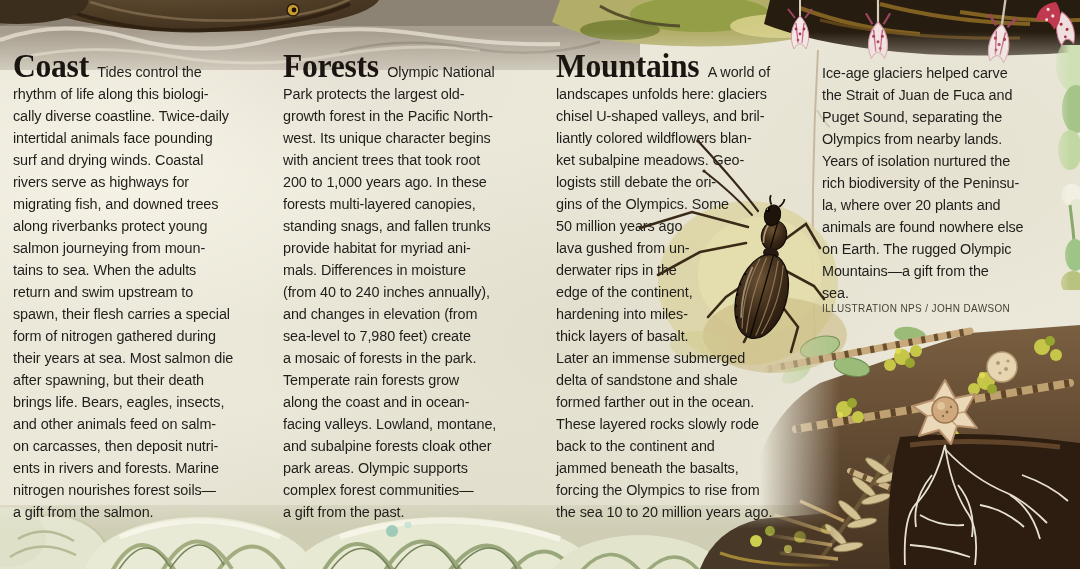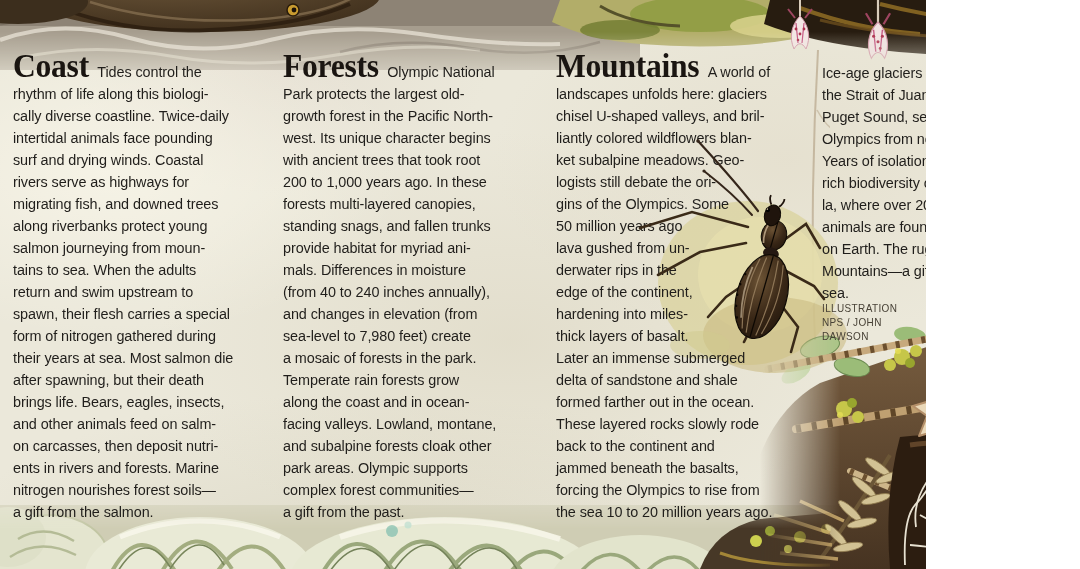--- a/index.html
+++ b/index.html
@@ -1,24 +1,24 @@
 <!DOCTYPE html>
 <html><head>
 <meta charset="utf-8">
 <style>
   html,body{margin:0;padding:0;}
-  #stage{position:relative;width:918px;height:569px;overflow:hidden;
+  #stage{position:relative;width:1080px;height:569px;overflow:hidden;
     background-color:#ebe8da;
     background-image:
       radial-gradient(ellipse 420px 240px at 12% 30%, rgba(255,252,240,.55), transparent 70%),
       radial-gradient(ellipse 500px 300px at 55% 60%, rgba(213,206,183,.40), transparent 70%),
       radial-gradient(ellipse 420px 260px at 85% 28%, rgba(224,217,197,.50), transparent 70%),
       radial-gradient(ellipse 300px 180px at 30% 12%, rgba(226,218,206,.55), transparent 70%),
       radial-gradient(ellipse 600px 220px at 40% 96%, rgba(209,205,183,.45), transparent 70%);
-    font-family:"Liberation Sans",sans-serif;padding-left:8px;}
+    font-family:"Liberation Sans",sans-serif;}
   .art{position:absolute;pointer-events:none;}
   .col{position:absolute;white-space:pre;font:400 15.5px/22px "Liberation Sans",sans-serif;
        color:#201e1b;transform:scaleX(0.93);transform-origin:0 0;letter-spacing:-0.1px;}
   .h{font-family:"Liberation Serif",serif;font-weight:700;font-size:34px;line-height:22px;
      color:#1a1511;margin-right:9px;letter-spacing:-0.3px;}
   .credit{position:absolute;font:400 10.5px/14px "Liberation Sans",sans-serif;color:#474136;
      letter-spacing:.4px;transform:scaleX(0.95);transform-origin:0 0;}
   .textlayer{position:absolute;inset:0;z-index:2;}
   .above{z-index:3;}
   .below{z-index:1;}

